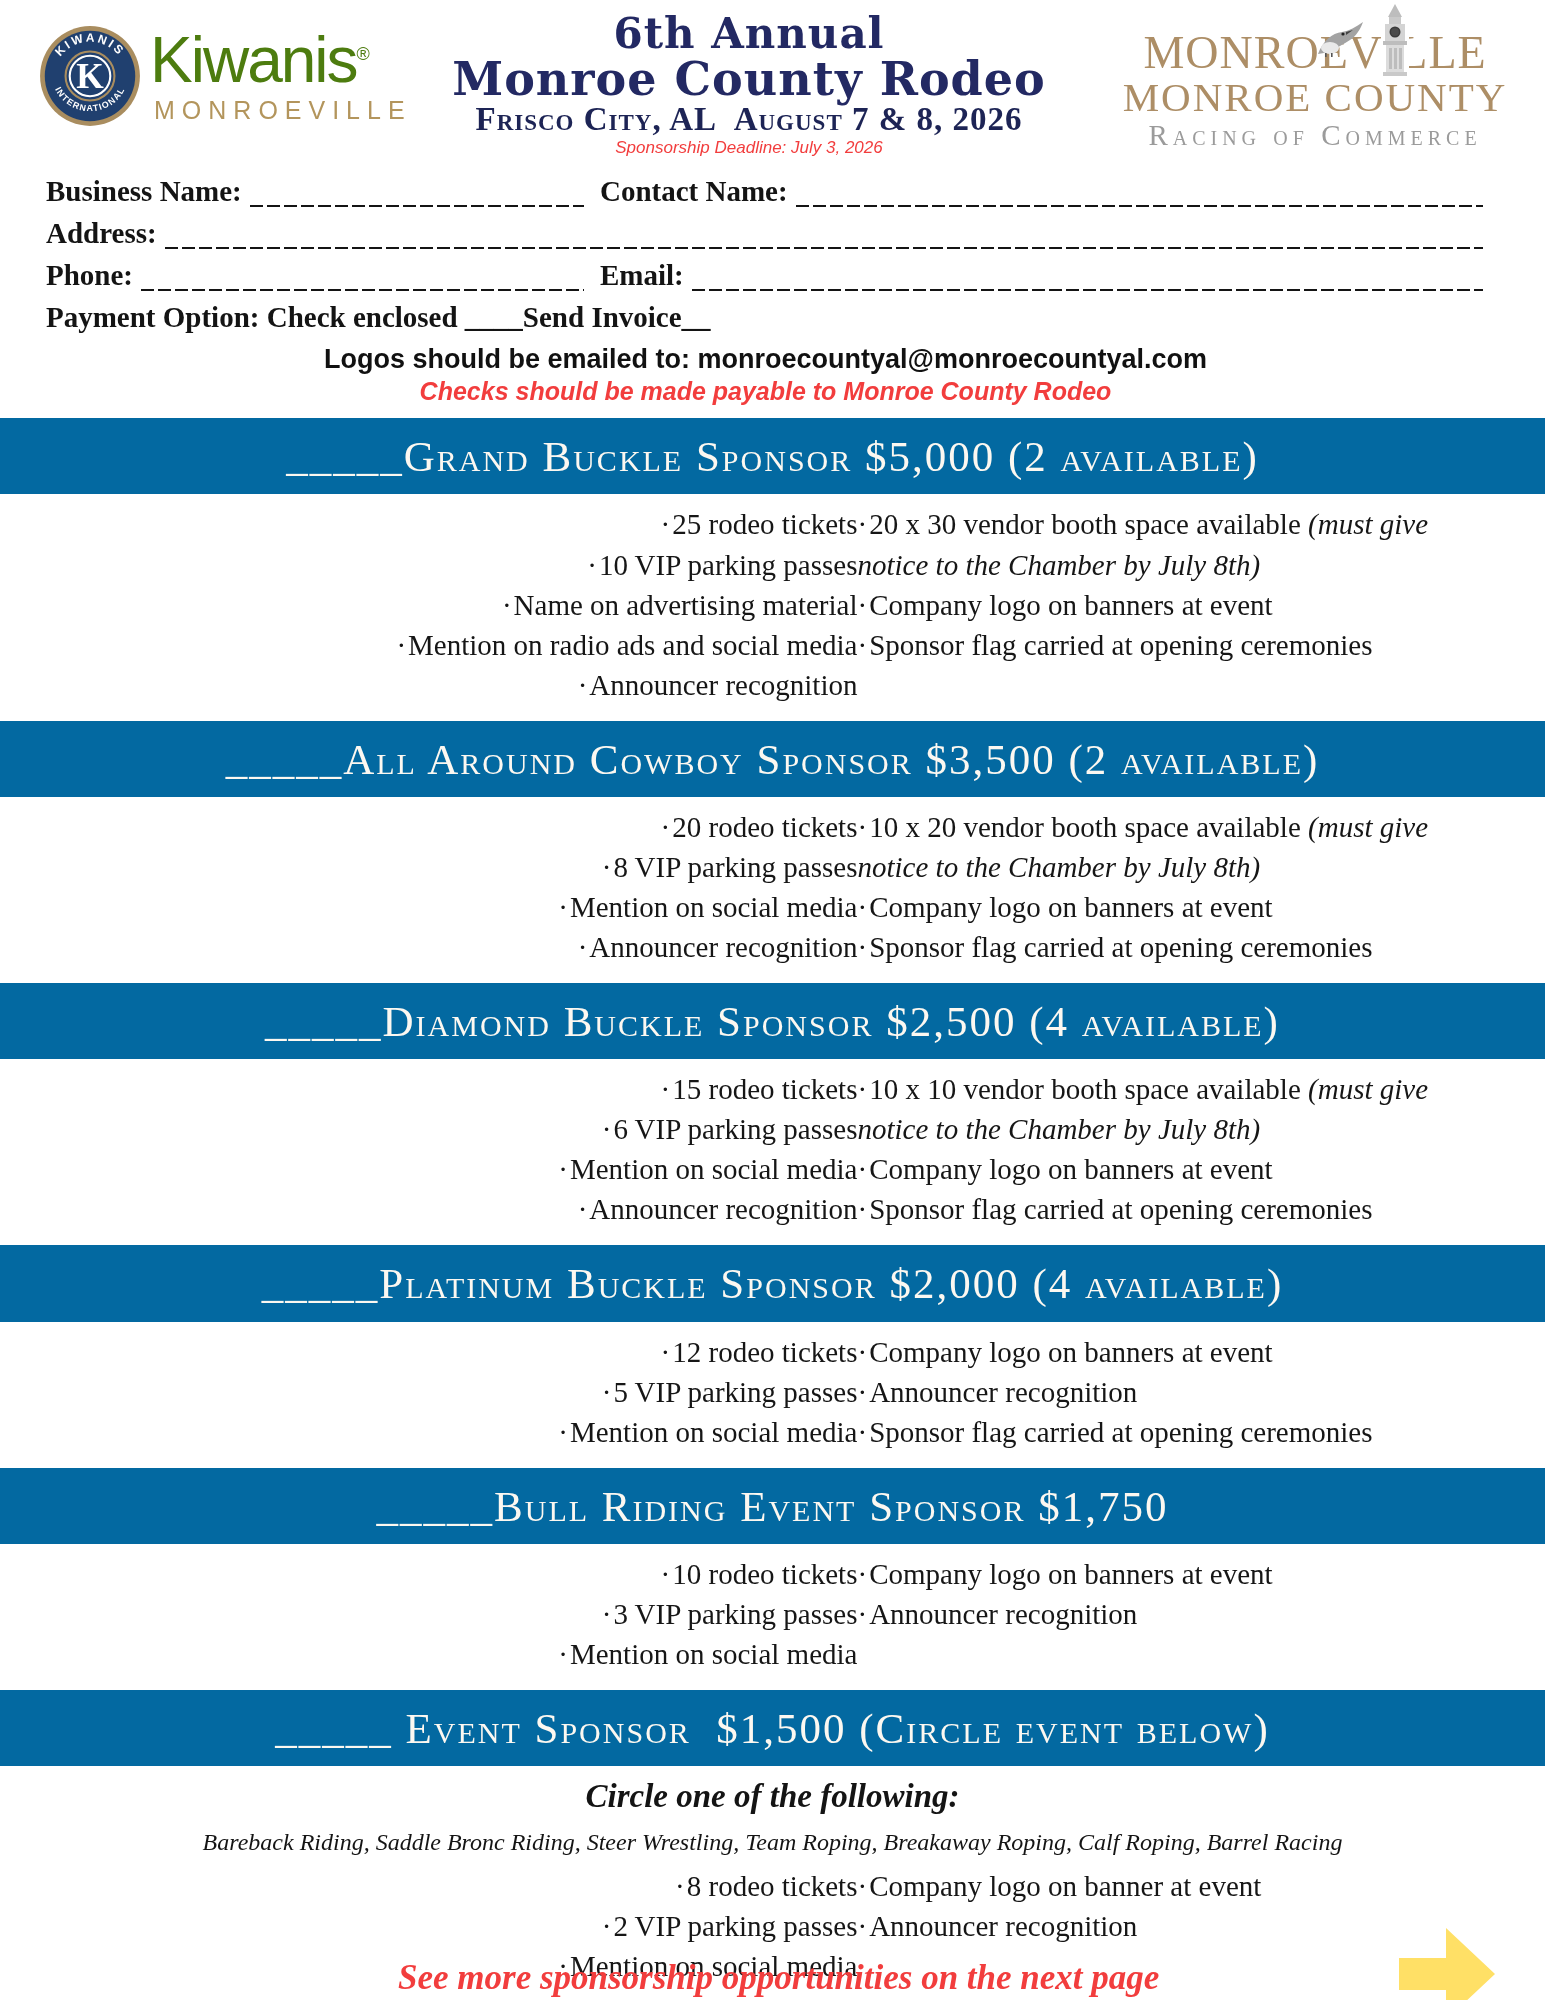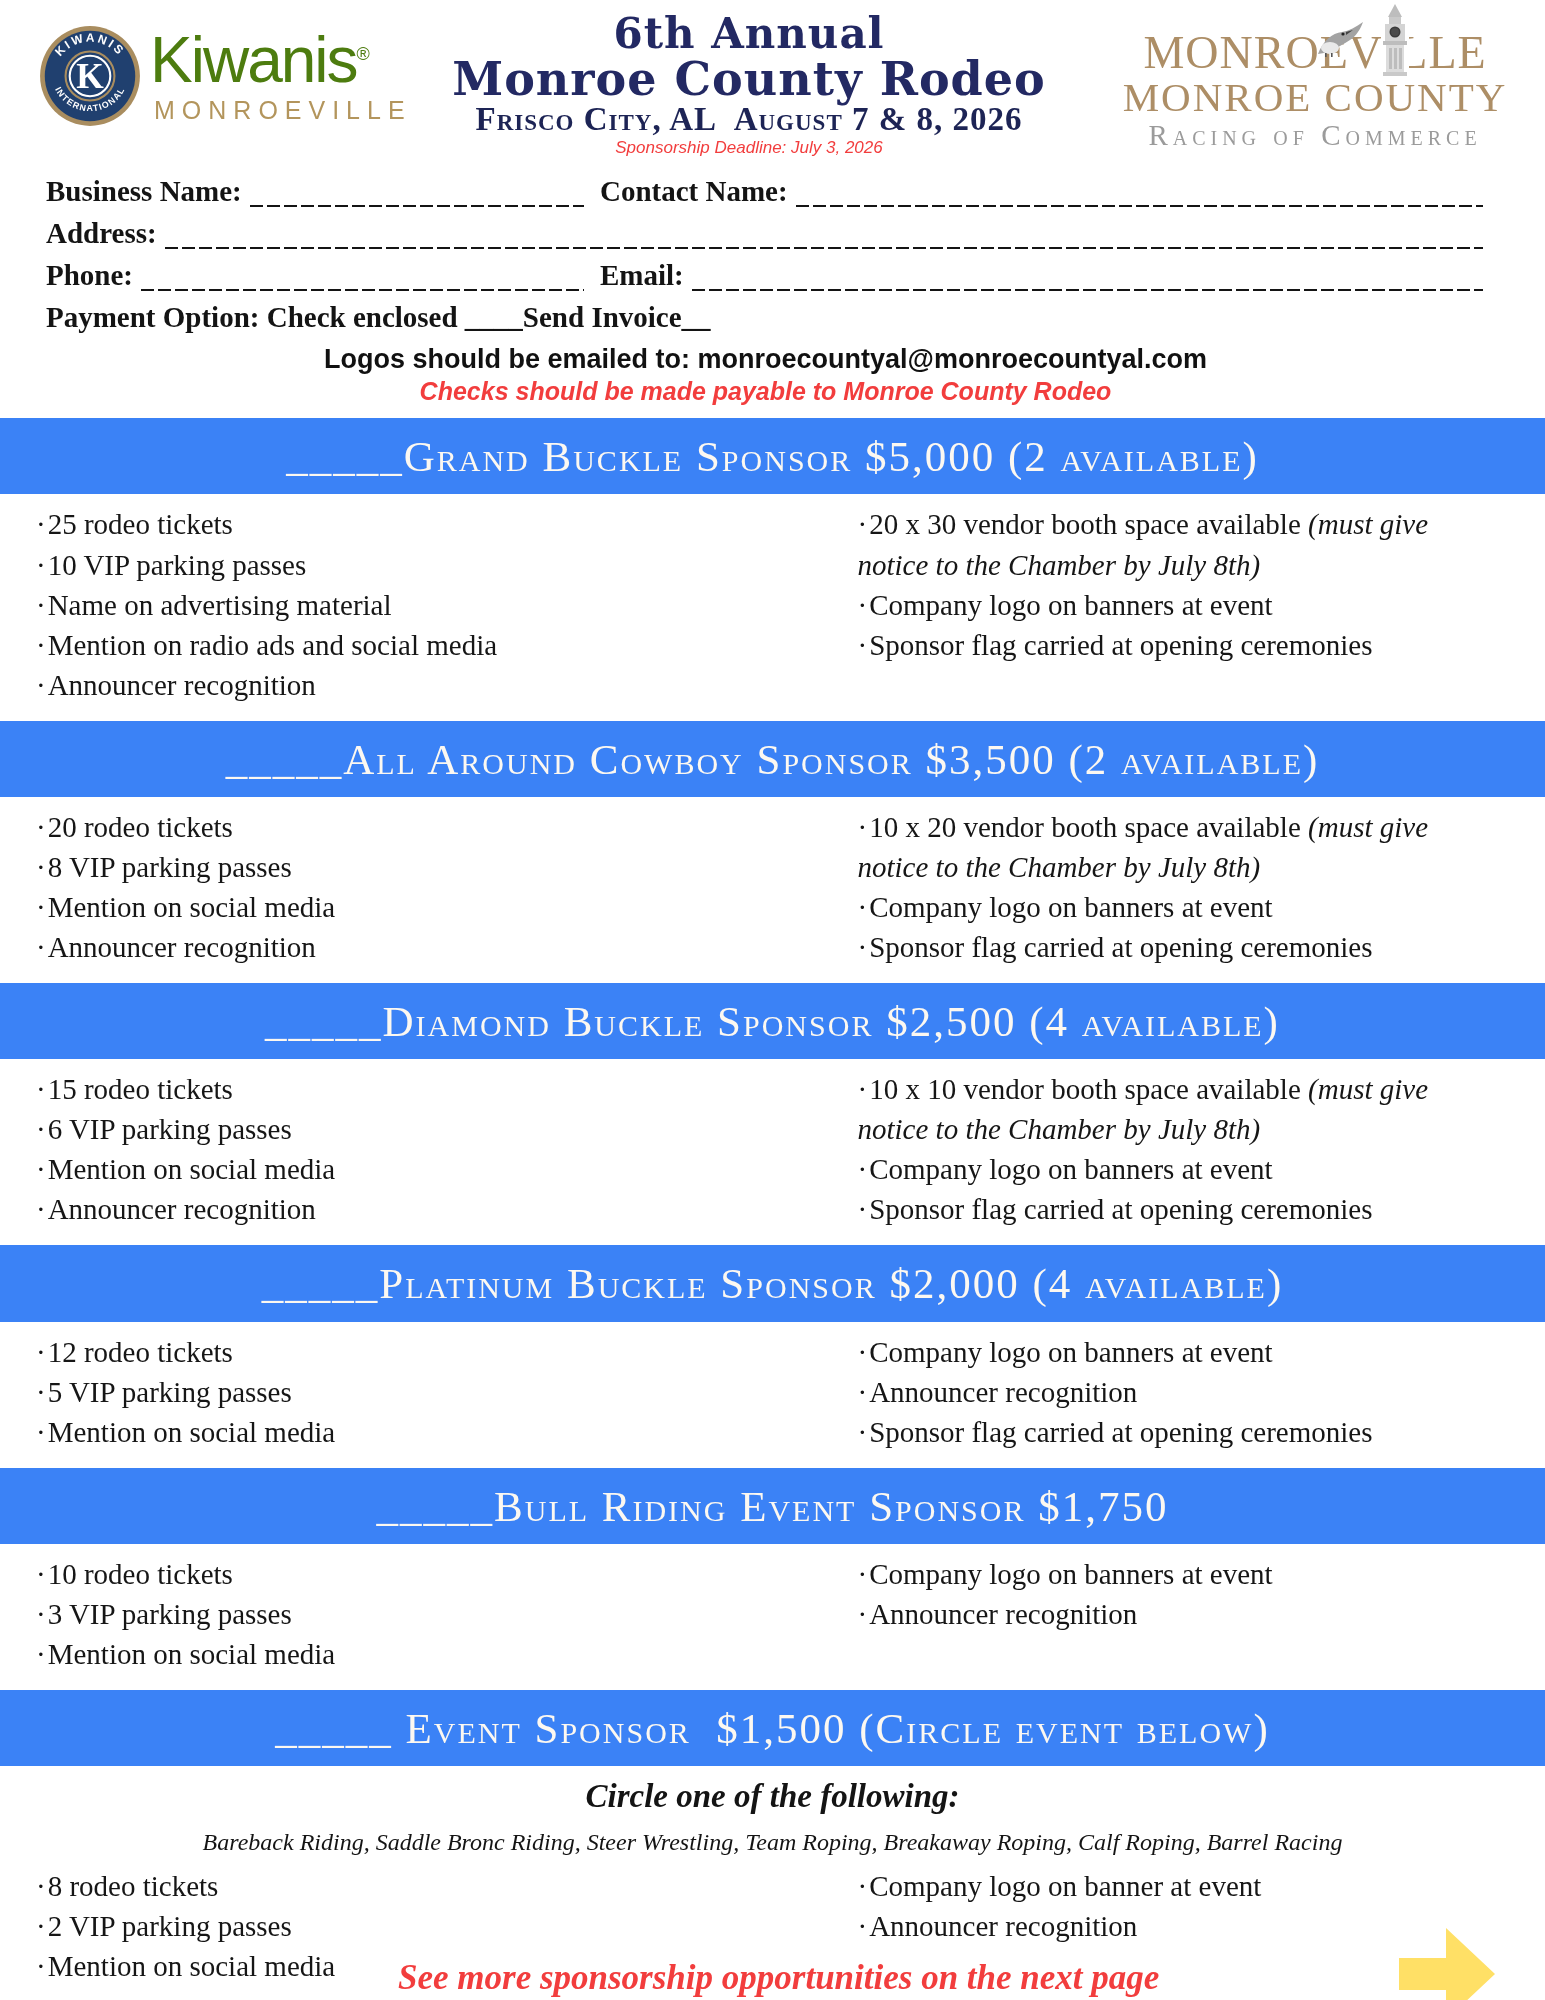--- a/index.html
+++ b/index.html
@@ -33,26 +33,26 @@
   .fgroup{display:flex;width:38.5%;padding-right:14px;box-sizing:border-box;}
   .fgroup.grow{flex:1;padding-right:0;}
   .flabel{white-space:nowrap;flex-shrink:0;}
   .fill{flex:1;position:relative;min-width:40px;}
   .fill::after{content:"";position:absolute;left:8px;right:2px;bottom:5px;height:2.5px;
     background:repeating-linear-gradient(90deg,#141414 0 13px,transparent 13px 17px);}
   .note-bold{font-family:"Liberation Sans",sans-serif;font-weight:700;font-size:27px;text-align:center;margin-top:6px;color:#111;}
   .note-red{font-family:"Liberation Sans",sans-serif;font-weight:700;font-style:italic;font-size:25px;text-align:center;color:#f23d3d;margin-top:2px;}
 
   
-  .banner{background:#3b82f6;color:#fcf8f1;text-align:center;font-variant:small-caps;
+  .banner{background:#0369a1;color:#fcf8f1;text-align:center;font-variant:small-caps;
     font-size:43px;line-height:1.1;letter-spacing:2px;padding:15px 0 14px 0;margin-top:10px;}
   .banner.first{margin-top:12px;}
   .cols{display:flex;padding:10px 0 6px 0;}
   .col{list-style:none;margin:0;padding:0;}
-  .col.left{width:55.5%;padding-left:36px;box-sizing:border-box;}
+  .col.left{width:55.5%;padding-left:36px;box-sizing:border-box;text-align:right;}
   .col.right{flex:1;padding-right:46px;}
   .col li{font-size:29px;line-height:1.38;color:#161616;}
   .col li::before{content:"·";margin-right:2px;}
   .it{font-style:italic;}
 
   
   .event-extra{text-align:center;}
   .circle-prompt{font-weight:700;font-style:italic;font-size:33px;margin-top:12px;text-align:center;}
   .events-line{font-style:italic;font-size:24px;margin-top:14px;}
   .last-section{position:relative;padding-bottom:40px;}

